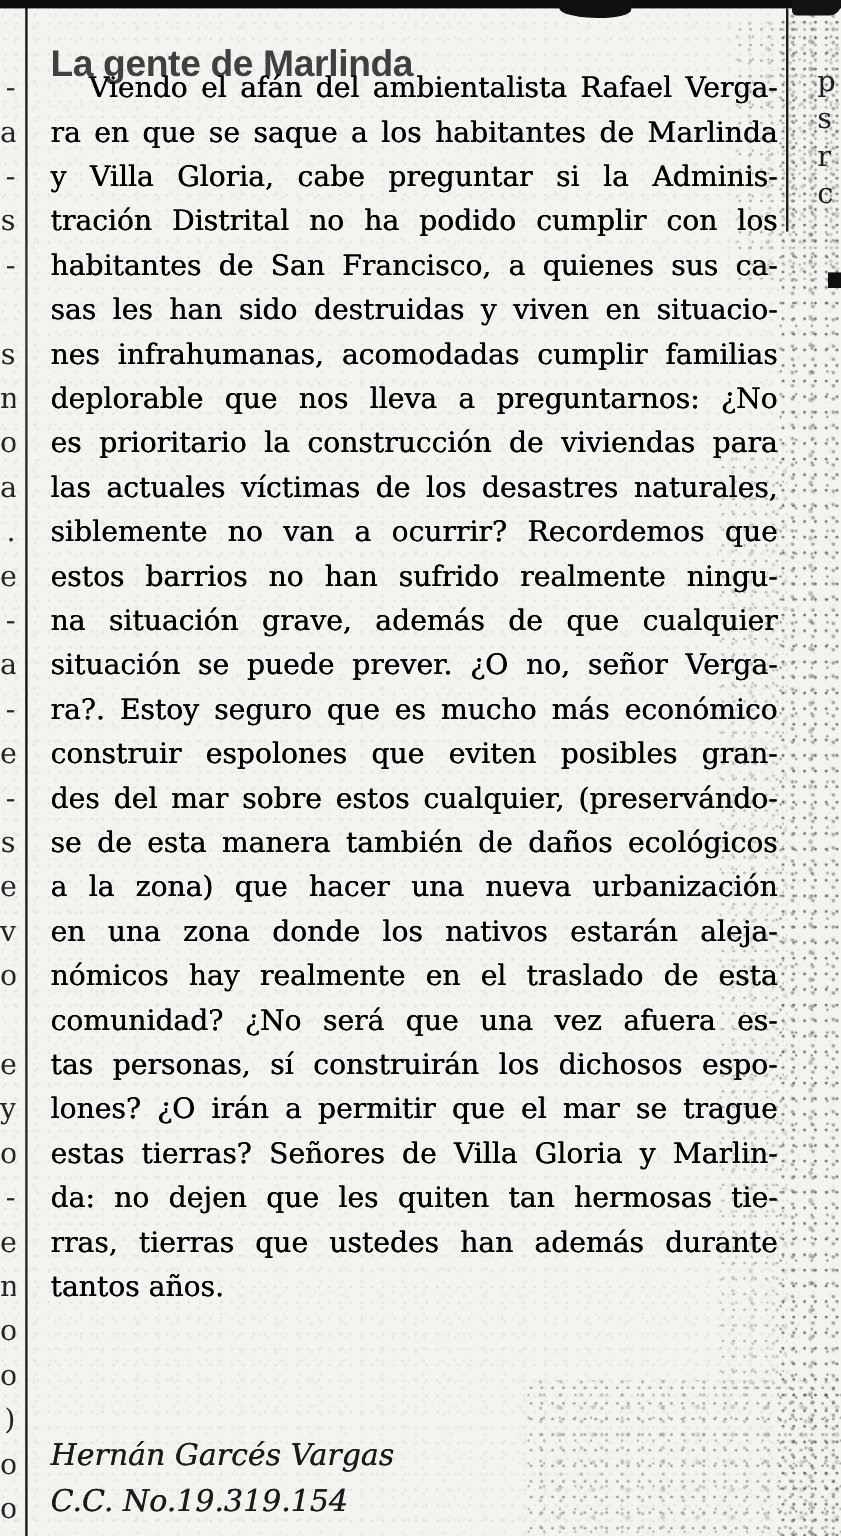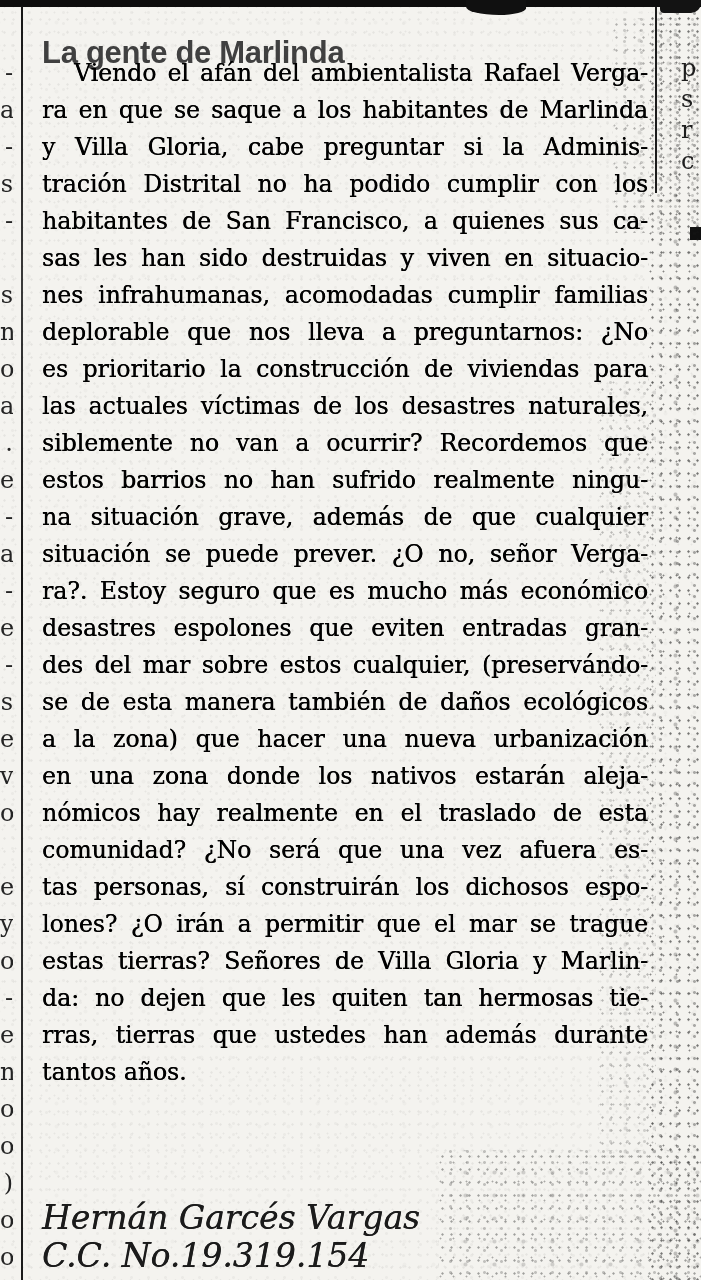--- a/index.html
+++ b/index.html
@@ -76,21 +76,21 @@
     height: 37px;
     text-align: justify;
     text-align-last: justify;
     white-space: nowrap;
   }
   .article-body .body-line:first-child { text-indent: 32px; }
   .article-body .body-line:last-child  { text-align-last: left; }
 
   .signature, .signature-id {
     position: absolute; left: 42px; width: 560px;
-    font-style: italic; font-size: 33px; color: #1b1b1b;
+    font-style: italic; font-size: 25px; color: #1b1b1b;
     text-shadow: 0.3px 0 0 currentColor;
   }
   .signature    { top: 1198px; }
   .signature-id { top: 1236px; }
 
   
   .frag-col-left {
     position: absolute; left: 0; top: 55px; width: 13px; overflow: hidden;
     font-size: 24px; color: #242424; text-align: right;
   }
@@ -169,21 +169,21 @@
       <div class="body-line">sas les han sido destruidas y viven en situacio-</div>
       <div class="body-line">nes infrahumanas, acomodadas cumplir familias</div>
       <div class="body-line">deplorable que nos lleva a preguntarnos: ¿No</div>
       <div class="body-line">es prioritario la construcción de viviendas para</div>
       <div class="body-line">las actuales víctimas de los desastres naturales,</div>
       <div class="body-line">siblemente no van a ocurrir? Recordemos que</div>
       <div class="body-line">estos barrios no han sufrido realmente ningu-</div>
       <div class="body-line">na situación grave, además de que cualquier</div>
       <div class="body-line">situación se puede prever. ¿O no, señor Verga-</div>
       <div class="body-line">ra?. Estoy seguro que es mucho más económico</div>
-      <div class="body-line">desastres espolones que eviten entradas gran-</div>
+      <div class="body-line">construir espolones que eviten posibles gran-</div>
       <div class="body-line">des del mar sobre estos cualquier, (preservándo-</div>
       <div class="body-line">se de esta manera también de daños ecológicos</div>
       <div class="body-line">a la zona) que hacer una nueva urbanización</div>
       <div class="body-line">en una zona donde los nativos estarán aleja-</div>
       <div class="body-line">nómicos hay realmente en el traslado de esta</div>
       <div class="body-line">comunidad? ¿No será que una vez afuera es-</div>
       <div class="body-line">tas personas, sí construirán los dichosos espo-</div>
       <div class="body-line">lones? ¿O irán a permitir que el mar se trague</div>
       <div class="body-line">estas tierras? Señores de Villa Gloria y Marlin-</div>
       <div class="body-line">da: no dejen que les quiten tan hermosas tie-</div>

